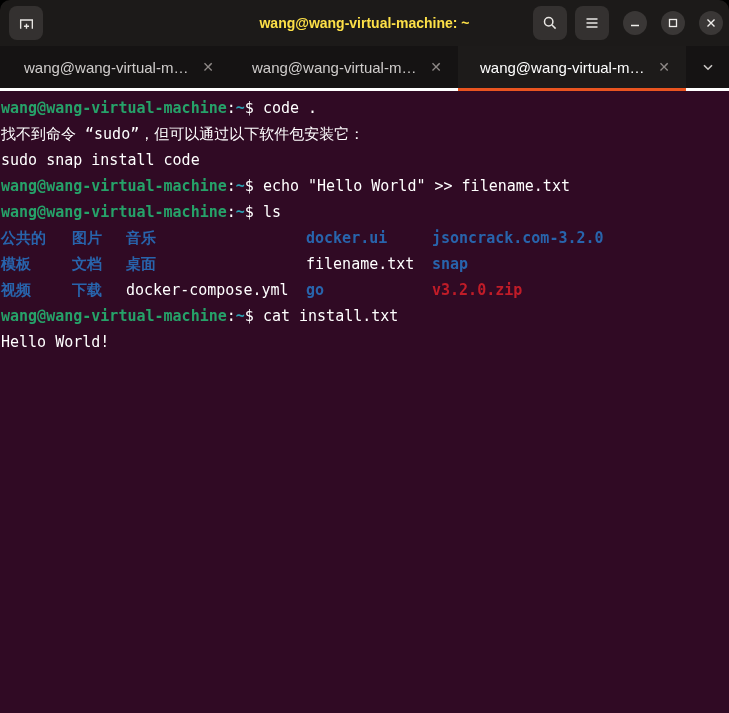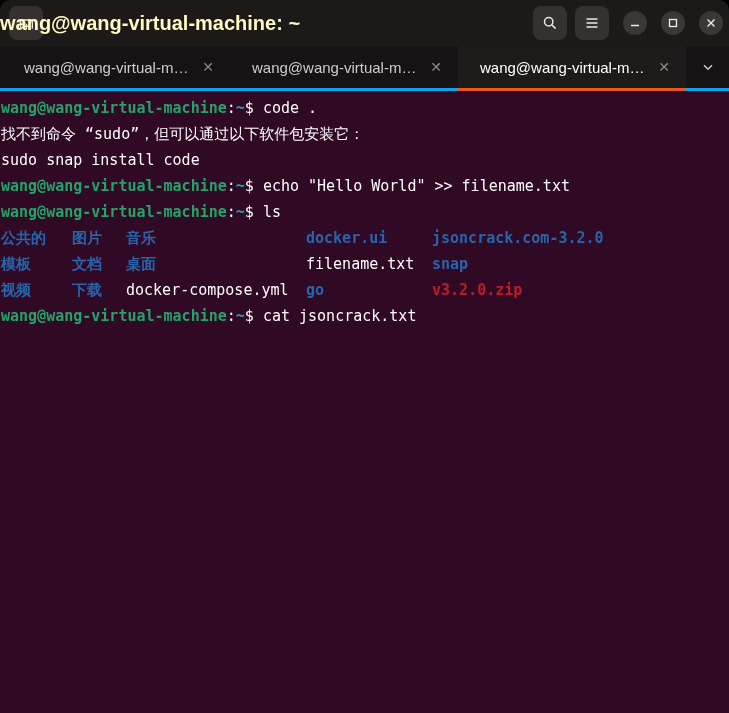--- a/index.html
+++ b/index.html
@@ -12,22 +12,22 @@
   }
   
   .titlebar{
     height:46px;flex:0 0 46px;
     background:#1c1a19;
     position:relative;
     display:flex;align-items:center;
   }
   .titlebar .left{position:absolute;left:9px;top:6px;}
   .title{
-    position:absolute;left:0;right:0;text-align:left;
-    color:#fef9c3;font-weight:bold;font-size:20px;line-height:46px;
+    position:absolute;left:0;right:0;text-align:center;
+    color:#fde047;font-weight:bold;font-size:14px;line-height:46px;
     pointer-events:none;
   }
   .titlebar .right{
     position:absolute;right:6px;top:0;height:46px;
     display:flex;align-items:center;gap:8px;
   }
   .sq-btn{
     width:34px;height:34px;border:none;border-radius:8px;
     background:#343130;display:flex;align-items:center;justify-content:center;
     padding:0;cursor:pointer;
@@ -36,21 +36,21 @@
     width:24px;height:24px;border:none;border-radius:50%;
     background:#3a3736;display:flex;align-items:center;justify-content:center;
     padding:0;cursor:pointer;margin-left:6px;
   }
   .sq-btn svg,.circle-btn svg{display:block;}
   
   .tabbar{
     height:45px;flex:0 0 45px;
     background:#151313;
     display:flex;align-items:stretch;
-    border-bottom:3px solid #0ea5e9;
+    border-bottom:3px solid #ffffff;
     box-sizing:border-box;
     position:relative;
   }
   .tabstrip{display:flex;flex:1 1 auto;padding-left:2px;}
   .tab{
     width:228px;box-sizing:border-box;
     display:flex;align-items:center;
     padding:0 12px 0 22px;
     color:#cfcccb;font-size:15px;
     position:relative;cursor:pointer;
@@ -157,16 +157,17 @@
 
   <div class="terminal">
       <div class="term-line"><span style="color: rgb(38, 162, 105); font-weight: bold;">wang@wang-virtual-machine</span><span style="color: rgb(255, 255, 255);">:</span><span style="color: rgb(42, 161, 179); font-weight: bold;">~</span><span style="color: rgb(255, 255, 255);">$ </span><span style="color: rgb(255, 255, 255);">code .</span></div>
       <div class="term-line"><span style="color: rgb(255, 255, 255);">找不到命令 “sudo”，但可以通过以下软件包安装它：</span></div>
       <div class="term-line"><span style="color: rgb(255, 255, 255); text-align: right;">sudo snap install code</span></div>
       <div class="term-line"><span style="color: rgb(38, 162, 105); font-weight: bold;">wang@wang-virtual-machine</span><span style="color: rgb(255, 255, 255);">:</span><span style="color: rgb(42, 161, 179); font-weight: bold;">~</span><span style="color: rgb(255, 255, 255);">$ </span><span style="color: rgb(255, 255, 255);">echo "Hello World" &gt;&gt; filename.txt</span></div>
       <div class="term-line"><span style="color: rgb(38, 162, 105); font-weight: bold;">wang@wang-virtual-machine</span><span style="color: rgb(255, 255, 255);">:</span><span style="color: rgb(42, 161, 179); font-weight: bold;">~</span><span style="color: rgb(255, 255, 255);">$ </span><span style="color: rgb(255, 255, 255);">ls</span></div>
       <div class="term-line"><span style="color: rgb(40, 100, 172); font-weight: bold; position: absolute; left: 0px;">公共的</span><span style="color: rgb(40, 100, 172); font-weight: bold; position: absolute; left: 71px;">图片</span><span style="color: rgb(40, 100, 172); font-weight: bold; position: absolute; left: 125px;">音乐</span><span style="color: rgb(40, 100, 172); font-weight: bold; position: absolute; left: 305px;">docker.ui</span><span style="color: rgb(40, 100, 172); font-weight: bold; position: absolute; left: 431px;">jsoncrack.com-3.2.0</span></div>
       <div class="term-line"><span style="color: rgb(40, 100, 172); font-weight: bold; position: absolute; left: 0px;">模板</span><span style="color: rgb(40, 100, 172); font-weight: bold; position: absolute; left: 71px;">文档</span><span style="color: rgb(40, 100, 172); font-weight: bold; position: absolute; left: 125px;">桌面</span><span style="color: rgb(255, 255, 255); position: absolute; left: 305px;">filename.txt</span><span style="color: rgb(40, 100, 172); font-weight: bold; position: absolute; left: 431px;">snap</span></div>
       <div class="term-line"><span style="color: rgb(40, 100, 172); font-weight: bold; position: absolute; left: 0px;">视频</span><span style="color: rgb(40, 100, 172); font-weight: bold; position: absolute; left: 71px;">下载</span><span style="color: rgb(255, 255, 255); position: absolute; left: 125px;">docker-compose.yml</span><span style="color: rgb(40, 100, 172); font-weight: bold; position: absolute; left: 305px;">go</span><span style="color: rgb(192, 28, 40); font-weight: bold; position: absolute; left: 431px;">v3.2.0.zip</span></div>
-      <div class="term-line"><span style="color: rgb(38, 162, 105); font-weight: bold;">wang@wang-virtual-machine</span><span style="color: rgb(255, 255, 255);">:</span><span style="color: rgb(42, 161, 179); font-weight: bold;">~</span><span style="color: rgb(255, 255, 255);">$ </span><span style="color: rgb(255, 255, 255);">cat jsoncrack.txt</span></div>
+      <div class="term-line"><span style="color: rgb(38, 162, 105); font-weight: bold;">wang@wang-virtual-machine</span><span style="color: rgb(255, 255, 255);">:</span><span style="color: rgb(42, 161, 179); font-weight: bold;">~</span><span style="color: rgb(255, 255, 255);">$ </span><span style="color: rgb(255, 255, 255);">cat install.txt</span></div>
+      <div class="term-line"><span style="color: rgb(255, 255, 255);">Hello World!</span></div>
     </div>
 
 </div>
 
 </body></html>

